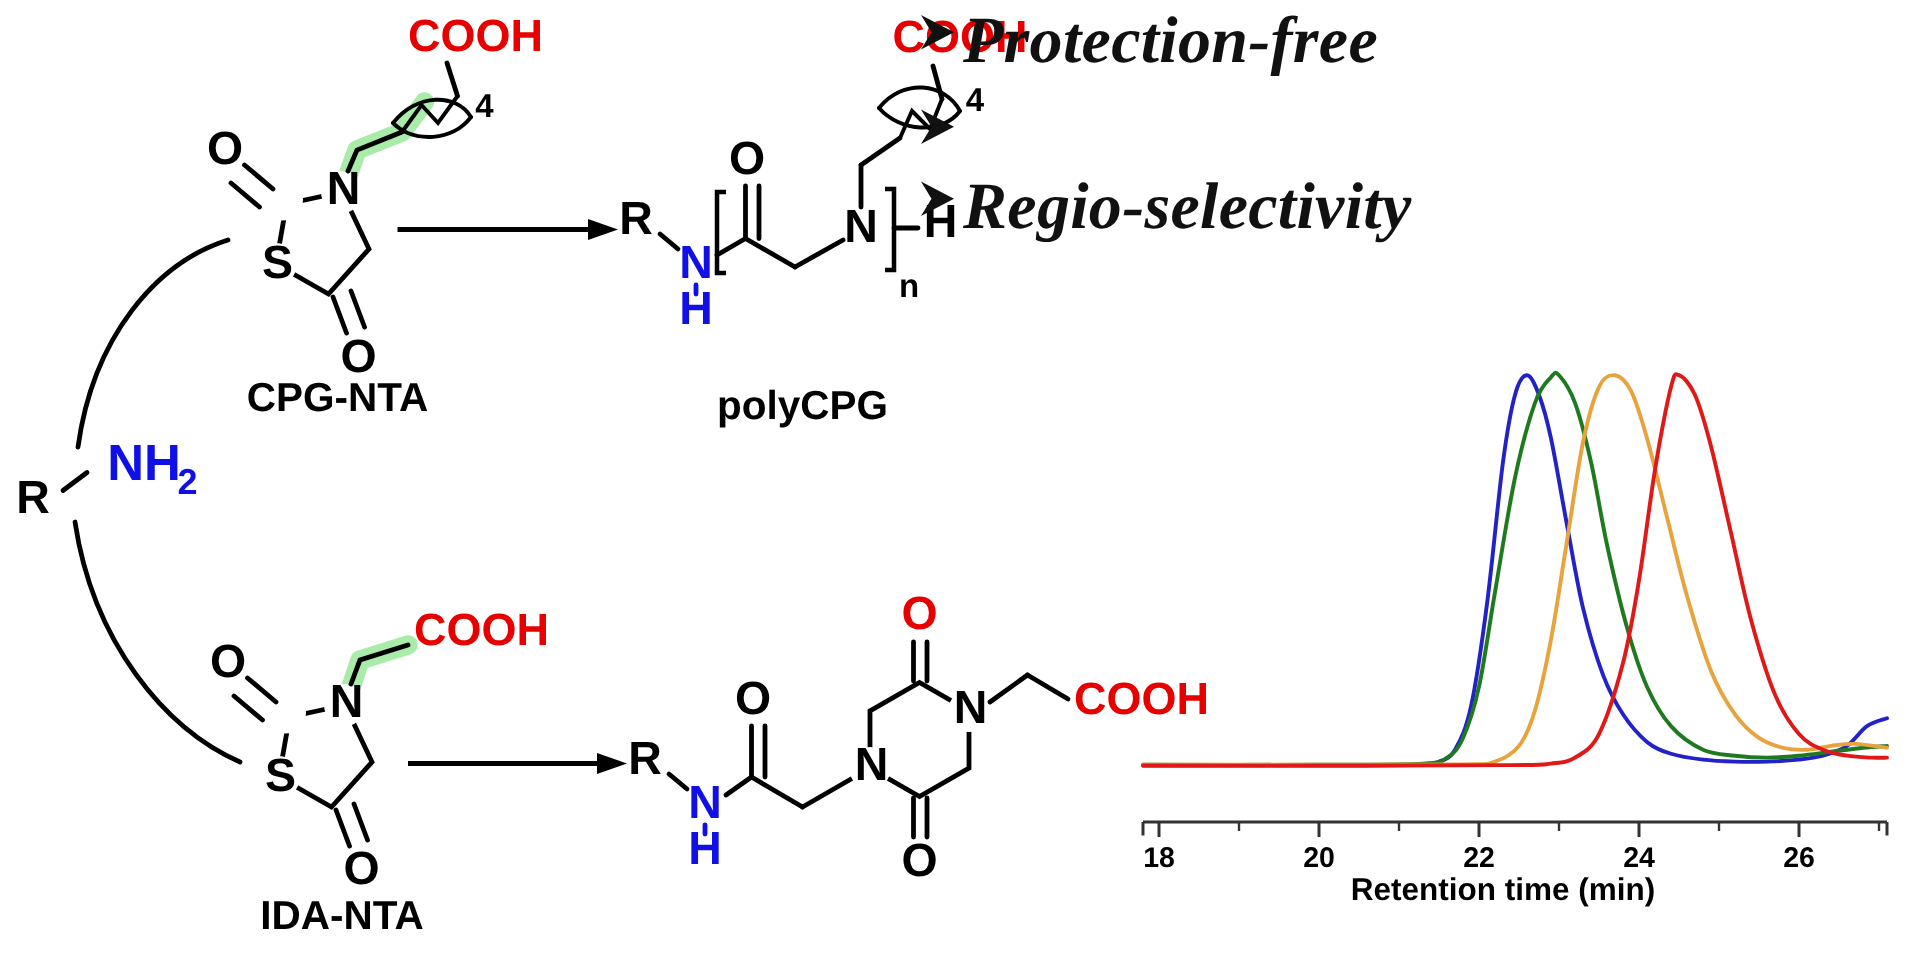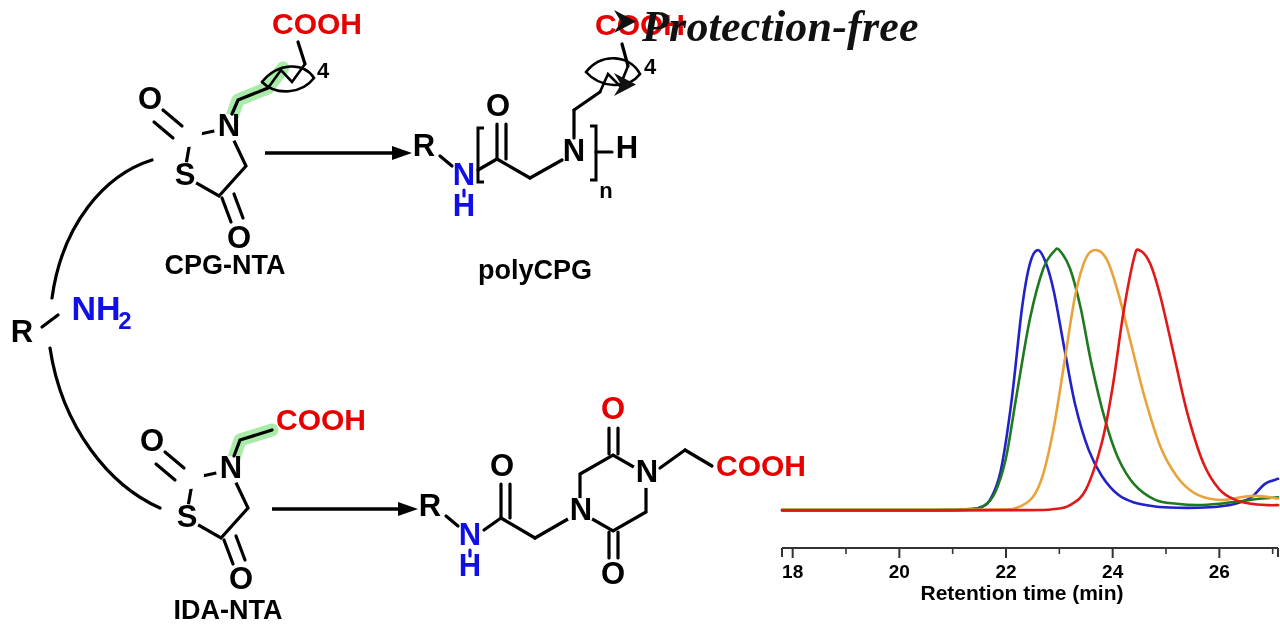--- a/index.html
+++ b/index.html
@@ -32,21 +32,21 @@
 
   
   .bullets{position:absolute;left:612px;top:4px;width:668px;}
   .bullet-row{display:flex;align-items:flex-start;margin-bottom:16px;}
   .bullet-mark{flex:0 0 auto;width:30px;padding-top:4px;}
   .bullet-text{font-family:"Liberation Serif","DejaVu Serif",serif;
                font-style:italic;font-weight:bold;font-size:44px;color:#111;
                line-height:1.06;letter-spacing:.2px;white-space:nowrap;}
 
   
-  .chart{position:absolute;left:760px;top:200px;width:520px;height:440px;}
+  .chart{position:absolute;left:740px;top:200px;width:520px;height:440px;}
   .axis-line{stroke:#333;stroke-width:2;fill:none;}
   .tick{stroke:#333;stroke-width:2;}
   .tick-minor{stroke:#333;stroke-width:1.6;}
   .ticklabel{font-family:"Liberation Sans","DejaVu Sans",sans-serif;
              font-weight:bold;font-size:19px;fill:#000;text-anchor:middle;}
   .axistitle{font-family:"Liberation Sans","DejaVu Sans",sans-serif;
              font-weight:bold;font-size:21px;fill:#000;text-anchor:middle;}
   .trace{fill:none;stroke-width:2.6;stroke-linejoin:round;stroke-linecap:round;}
 </style>
 </head>
@@ -213,20 +213,28 @@
     </div>
 
     <div class="bullet-row">
       <span class="bullet-mark">
         <svg width="26" height="28" viewBox="0 0 26 28">
           <polygon points="2,2 24,13.5 2,25 9,13.5" fill="#111"></polygon>
         </svg>
       </span>
     </div>
 
+    <div class="bullet-row">
+      <span class="bullet-mark">
+        <svg width="26" height="28" viewBox="0 0 26 28">
+          <polygon points="2,2 24,13.5 2,25 9,13.5" fill="#111"></polygon>
+        </svg>
+      </span>
+      <span class="bullet-text">Regio-selectivity</span>
+    </div>
   </div>
 
   <div class="chart">
     <svg id="chart-svg" width="520" height="440" viewBox="0 0 520 440">
       <g id="traces-group">
           <path class="trace" d="M 22.00 310.37 C 41.56 310.37, 109.11 310.46, 139.33 310.37 C 169.56 310.28, 190.00 310.28, 203.33 309.85 C 216.67 309.41, 214.89 309.41, 219.33 307.74 C 223.78 306.08, 226.44 305.99, 230.00 299.86 C 233.56 293.72, 237.11 287.15, 240.67 270.94 C 244.22 254.73, 247.78 229.76, 251.33 202.60 C 254.89 175.44, 258.89 131.19, 262.00 107.97 C 265.11 84.75, 267.33 72.92, 270.00 63.29 C 272.67 53.65, 275.33 50.14, 278.00 50.14 C 280.67 50.14, 283.33 56.28, 286.00 63.29 C 288.67 70.30, 290.89 77.74, 294.00 92.20 C 297.11 106.66, 301.11 131.19, 304.67 150.03 C 308.22 168.87, 311.33 188.58, 315.33 205.23 C 319.33 221.88, 324.22 238.09, 328.67 249.91 C 333.11 261.74, 337.11 268.75, 342.00 276.20 C 346.89 283.65, 352.67 290.22, 358.00 294.60 C 363.33 298.98, 367.78 300.51, 374.00 302.49 C 380.22 304.46, 388.22 305.55, 395.33 306.43 C 402.44 307.30, 409.56 307.52, 416.67 307.74 C 423.78 307.96, 430.89 307.96, 438.00 307.74 C 445.11 307.52, 453.11 307.09, 459.33 306.43 C 465.56 305.77, 470.00 305.33, 475.33 303.80 C 480.67 302.27, 486.44 300.51, 491.33 297.23 C 496.22 293.94, 500.22 287.15, 504.67 284.09 C 509.11 281.02, 515.78 279.70, 518.00 278.83" stroke="#2222c8"></path>
           <path class="trace" d="M 22.00 309.85 C 41.56 309.85, 108.22 309.98, 139.33 309.85 C 170.44 309.71, 194.44 309.85, 208.67 309.06 C 222.89 308.27, 220.22 307.96, 224.67 305.11 C 229.11 302.27, 231.78 299.86, 235.33 291.97 C 238.89 284.09, 242.44 274.01, 246.00 257.80 C 249.56 241.59, 252.67 217.93, 256.67 194.71 C 260.67 171.50, 265.56 139.51, 270.00 118.49 C 274.44 97.46, 279.33 79.71, 283.33 68.54 C 287.33 57.37, 291.33 54.52, 294.00 51.46 C 296.67 48.39, 296.67 47.30, 299.33 50.14 C 302.00 52.99, 306.44 58.90, 310.00 68.54 C 313.56 78.18, 317.11 92.20, 320.67 107.97 C 324.22 123.74, 327.33 144.77, 331.33 163.17 C 335.33 181.57, 340.22 202.60, 344.67 218.37 C 349.11 234.14, 353.11 246.85, 358.00 257.80 C 362.89 268.75, 367.78 277.08, 374.00 284.09 C 380.22 291.10, 388.22 296.57, 395.33 299.86 C 402.44 303.14, 409.56 302.92, 416.67 303.80 C 423.78 304.68, 430.89 305.11, 438.00 305.11 C 445.11 305.11, 452.22 304.46, 459.33 303.80 C 466.44 303.14, 473.56 302.05, 480.67 301.17 C 487.78 300.30, 495.78 299.20, 502.00 298.54 C 508.22 297.89, 515.33 297.45, 518.00 297.23" stroke="#1f7a1f"></path>
           <path class="trace" d="M 22.00 309.85 C 41.56 309.85, 103.78 309.89, 139.33 309.85 C 174.89 309.80, 215.78 309.93, 235.33 309.58 C 254.89 309.23, 250.44 309.80, 256.67 307.74 C 262.89 305.68, 268.22 302.92, 272.67 297.23 C 277.11 291.53, 279.78 285.40, 283.33 273.57 C 286.89 261.74, 290.44 245.10, 294.00 226.26 C 297.56 207.42, 301.11 182.45, 304.67 160.54 C 308.22 138.64, 311.78 111.91, 315.33 94.83 C 318.89 77.74, 322.44 65.48, 326.00 58.03 C 329.56 50.58, 333.11 49.70, 336.67 50.14 C 340.22 50.58, 343.78 53.65, 347.33 60.66 C 350.89 67.67, 354.00 78.18, 358.00 92.20 C 362.00 106.22, 366.89 127.25, 371.33 144.77 C 375.78 162.30, 379.78 180.26, 384.67 197.34 C 389.56 214.43, 395.33 234.14, 400.67 247.29 C 406.00 260.43, 411.33 268.75, 416.67 276.20 C 422.00 283.65, 427.33 288.25, 432.67 291.97 C 438.00 295.70, 443.33 297.23, 448.67 298.54 C 454.00 299.86, 459.33 300.08, 464.67 299.86 C 470.00 299.64, 475.33 297.89, 480.67 297.23 C 486.00 296.57, 490.44 295.70, 496.67 295.91 C 502.89 296.13, 514.44 298.10, 518.00 298.54" stroke="#e8a33d"></path>
           <path class="trace" d="M 22.00 310.37 C 41.56 310.37, 98.44 310.42, 139.33 310.37 C 180.22 310.33, 241.56 310.33, 267.33 310.11 C 293.11 309.89, 286.89 309.89, 294.00 309.06 C 301.11 308.22, 304.67 308.40, 310.00 305.11 C 315.33 301.83, 320.67 299.86, 326.00 289.34 C 331.33 278.83, 337.56 259.11, 342.00 242.03 C 346.44 224.94, 349.11 208.30, 352.67 186.83 C 356.22 165.36, 359.78 134.70, 363.33 113.23 C 366.89 91.76, 371.33 68.54, 374.00 58.03 C 376.67 47.51, 376.67 49.27, 379.33 50.14 C 382.00 51.02, 386.44 55.40, 390.00 63.29 C 393.56 71.17, 396.67 82.12, 400.67 97.46 C 404.67 112.79, 409.56 136.01, 414.00 155.29 C 418.44 174.56, 422.44 195.15, 427.33 213.11 C 432.22 231.08, 438.00 250.35, 443.33 263.06 C 448.67 275.76, 454.00 283.21, 459.33 289.34 C 464.67 295.48, 470.00 297.45, 475.33 299.86 C 480.67 302.27, 486.00 302.92, 491.33 303.80 C 496.67 304.68, 502.89 304.90, 507.33 305.11 C 511.78 305.33, 516.22 305.11, 518.00 305.11" stroke="#e01818"></path>
         </g>

